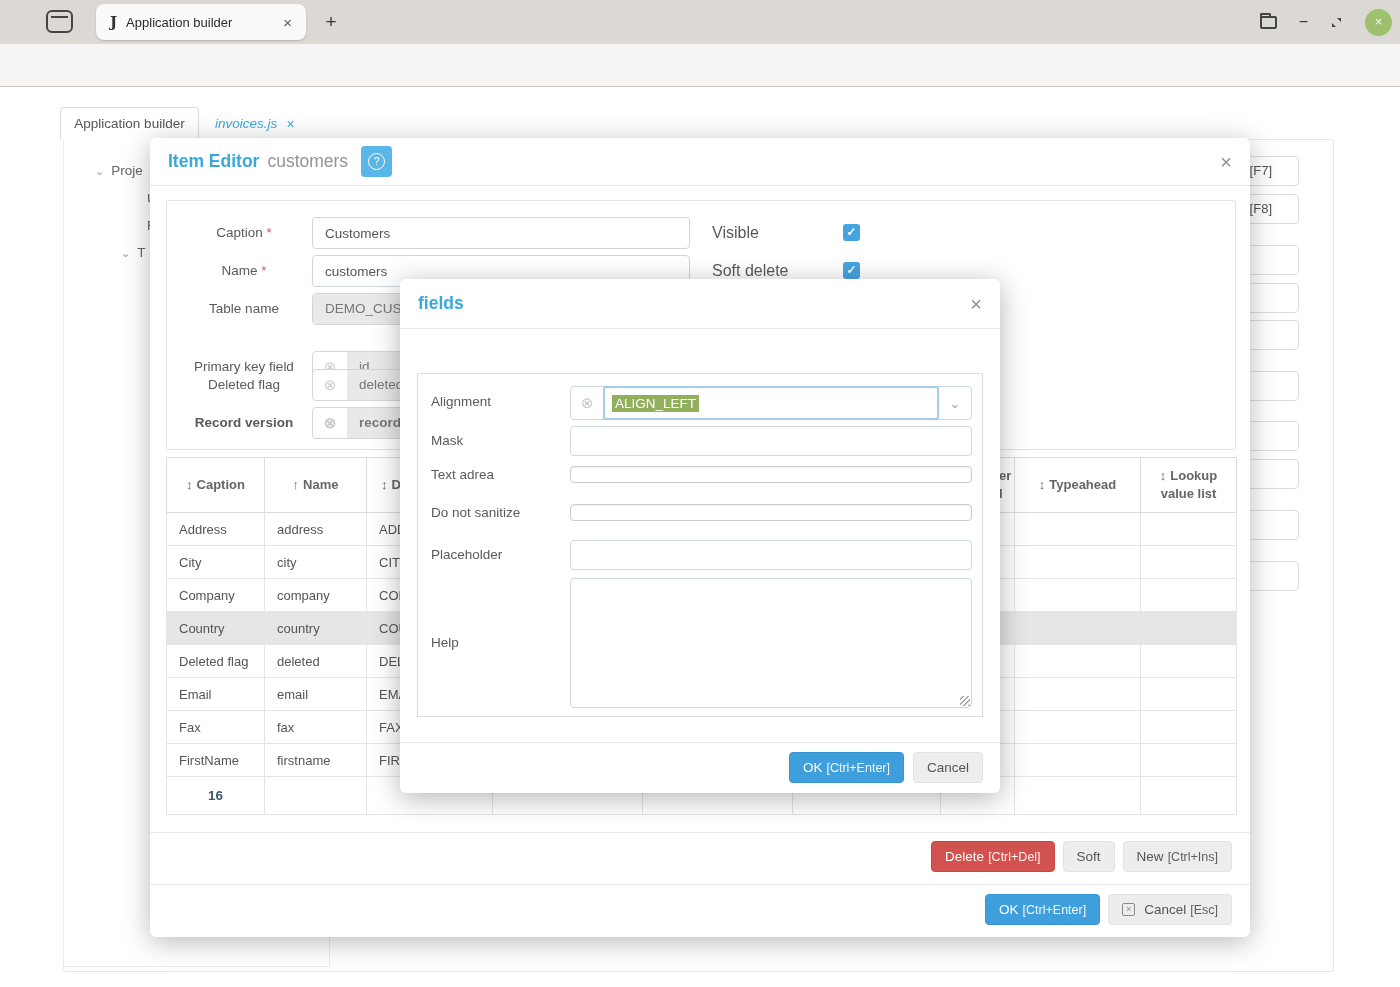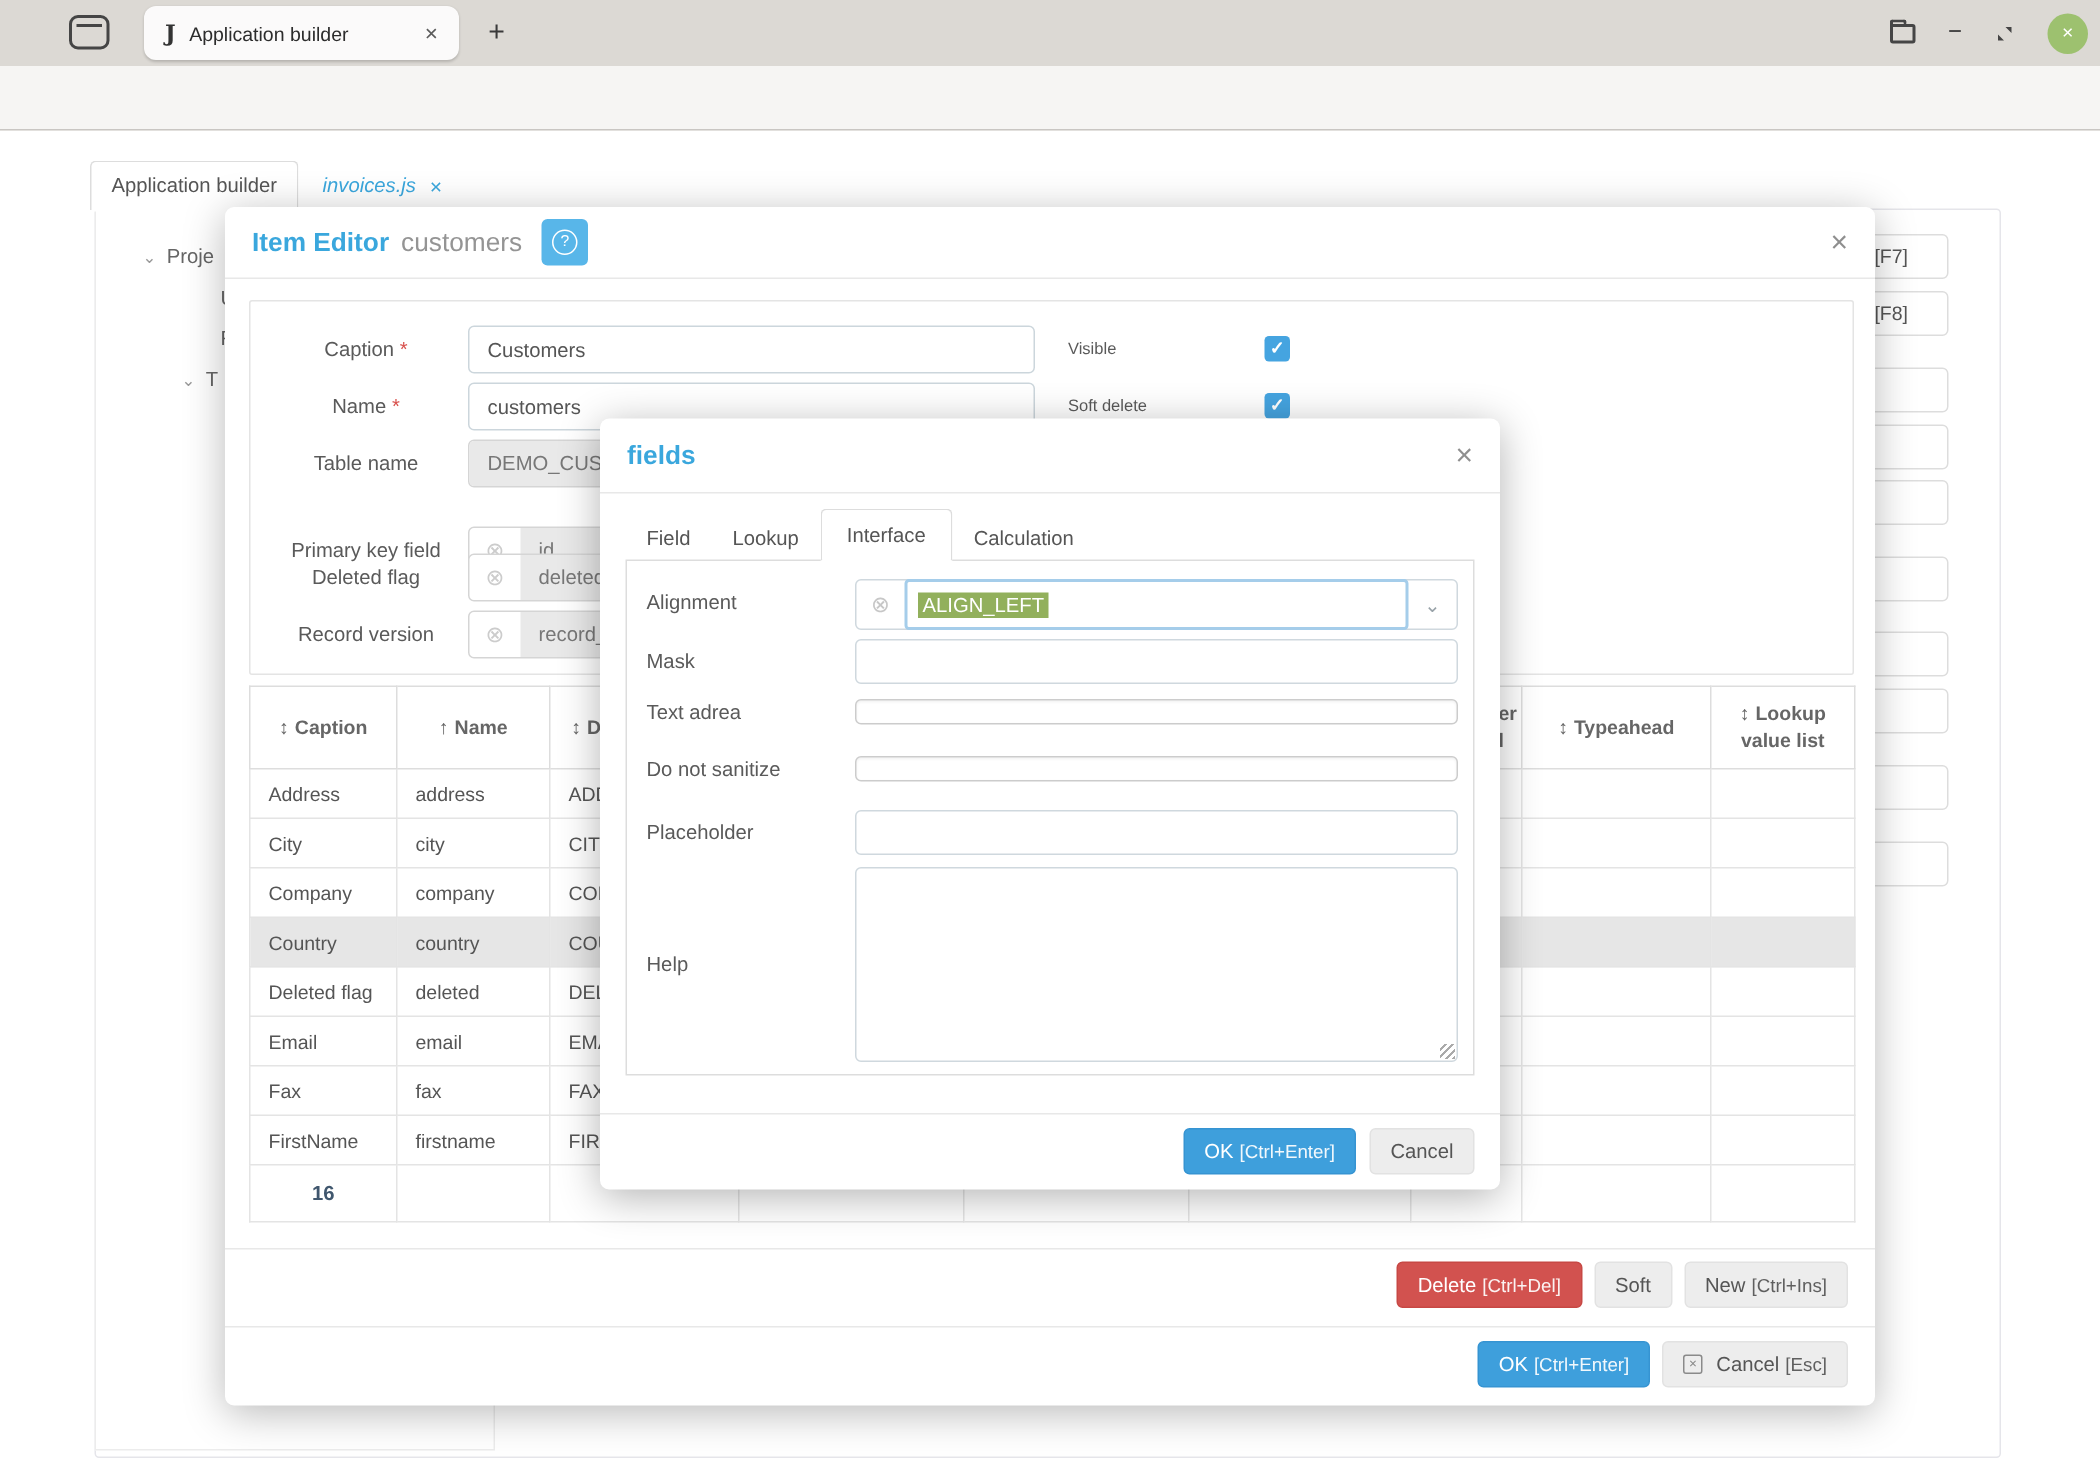--- a/index.html
+++ b/index.html
@@ -89,21 +89,21 @@
   .ie-form-panel { position:absolute; left:16px; top:62px; width:1070px; height:250px; border:1px solid #e4e4e4; border-radius:2px; }
   .f-row { position:absolute; height:32px; }
   .f-label { position:absolute; left:12px; width:130px; font-size:13.5px; color:#5a5a5a; line-height:32px;text-align:center; }
   .req { color:#d9534f; }
   .f-input { position:absolute; left:145px; width:378px; height:32px; border:1px solid #ccd6dc; border-radius:4px; background:#fff;
              font-size:13.5px; color:#555; padding:0 12px; font-family:"Liberation Sans", sans-serif; }
   .f-group { position:absolute; left:145px; width:378px; height:32px; border:1px solid #d5d5d5; border-radius:4px; background:#fff;
              display:flex; overflow:hidden; }
   .f-clear { width:34px; display:flex; align-items:center; justify-content:center; color:#ccc; font-size:15px; }
   .f-dis { flex:1; background:#e9e9e9; font-size:13.5px; color:#777; line-height:30px; padding-left:12px; }
-  .cb-label { position:absolute; left:545px; width:120px; font-size:11px; color:#5a5a5a; line-height:32px; }
+  .cb-label { position:absolute; left:545px; width:120px; font-size:16px; color:#5a5a5a; line-height:32px; }
   .cb-pos { position:absolute; left:676px; top:7px; }
 
   
   .ie-table { position:absolute; left:16px; top:319px; width:1070px; }
   table.grid { width:1070px; border-collapse:collapse; table-layout:fixed; }
   .grid th { height:55px; font-size:13px; font-weight:bold; color:#666; text-align:center; vertical-align:middle;
              border:1px solid #ddd; line-height:1.35; padding:0 4px; background:#fff; }
   .grid th .sort { margin-right:4px; font-weight:bold; color:#666; }
   .grid td { height:33px; font-size:13px; color:#555; border:1px solid #e4e4e4; padding:0 0 0 12px; background:#fff; }
   .grid tr.sel td { background:#e6e6e6; }
@@ -270,21 +270,21 @@
             <span class="f-dis">id</span>
           </div>
         </div>
         <div class="f-row" style="top:168px; left:0; right:0;">
           <span class="f-label">Deleted flag</span>
           <div class="f-group">
             <span class="f-clear">⊗</span>
             <span class="f-dis">deleted</span>
           </div>
         </div>
-        <div class="f-row" style="top:206px; left:0; right:5px;">
+        <div class="f-row" style="top:206px; left:0; right:5px;font-weight:bold;">
           <span class="f-label">Record version</span>
           <div class="f-group">
             <span class="f-clear">⊗</span>
             <span class="f-dis">record_version</span>
           </div>
         </div>
       </div>
 
       <div class="ie-table">
         <table class="grid">
@@ -443,26 +443,20 @@
             <span class="hk">[Esc]</span>
           </span>
       </div>
     </div>
 
     <div class="fields-dlg">
       <div class="fd-header">
         <span class="fd-title">fields</span>
         <span class="fd-close x-close">×</span>
       </div>
-      <div class="fd-tabs">
-        <span class="fd-tab">Field</span>
-        <span class="fd-tab">Lookup</span>
-        <span class="fd-tab active">Interface</span>
-        <span class="fd-tab">Calculation</span>
-      </div>
       <div class="fd-panel">
         <div class="fd-row" style="top:12px;">
           <span class="fd-label" style="top:8px;">Alignment</span>
           <div class="fd-ctl combo" style="top:0;">
             <span class="c-clear">⊗</span>
             <span class="c-input">
                 <span class="c-sel">ALIGN_LEFT</span>
               </span>
             <span class="c-chev">⌄</span>
           </div>

